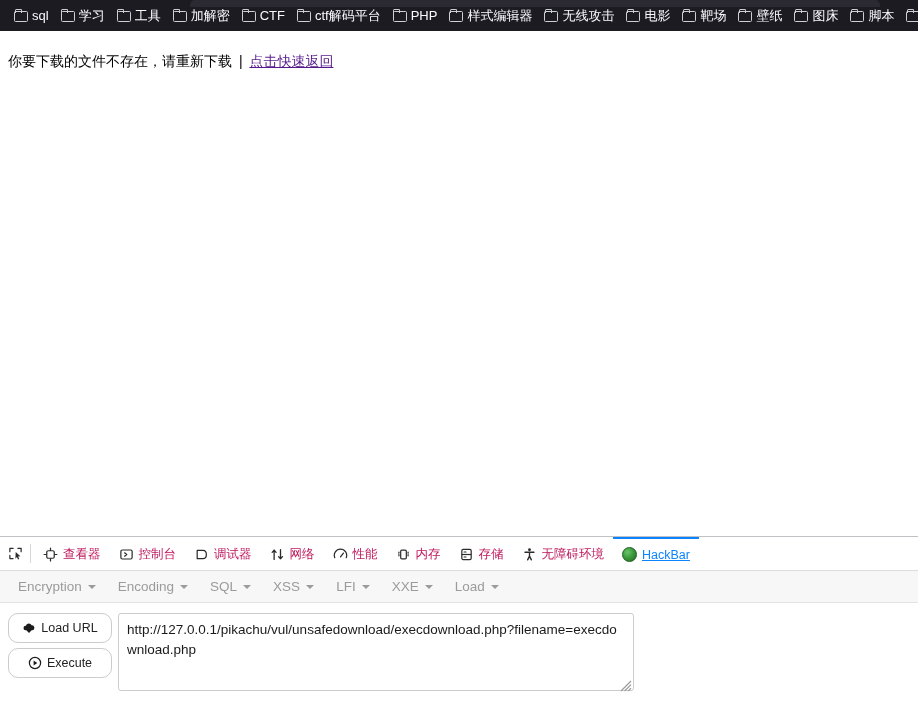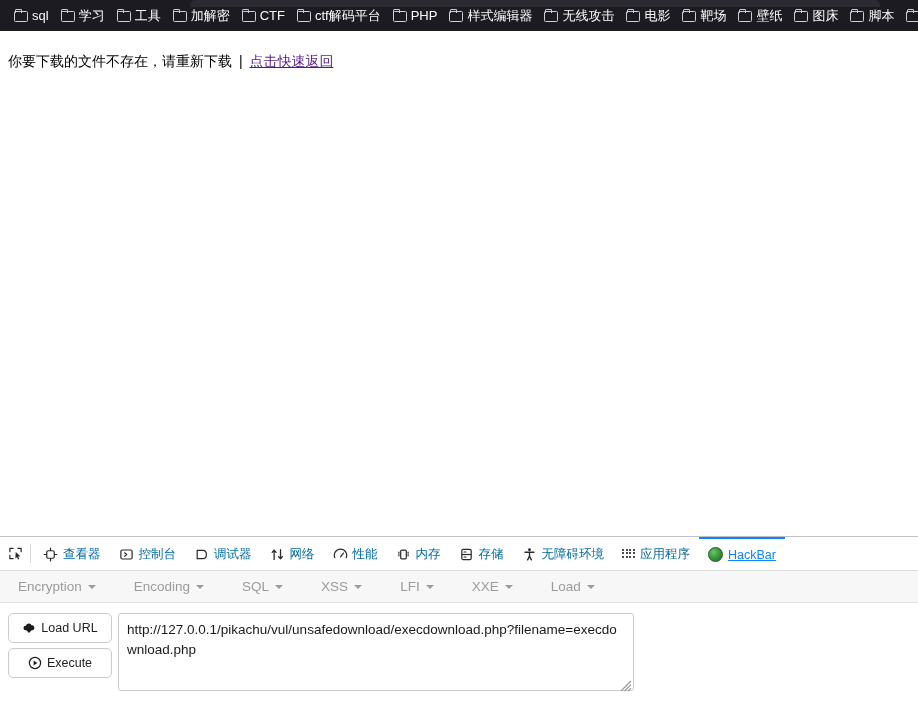--- a/index.html
+++ b/index.html
@@ -117,21 +117,21 @@
     margin: 7px 3px 7px 0;
     background: #d7d7db;
     flex: 0 0 auto;
   }
   .dt-tab {
     display: inline-flex;
     align-items: center;
     gap: 5px;
     padding: 0 9px;
     font-size: 12.5px;
-    color: #0369a1;
+    color: #be185d;
     flex: 0 0 auto;
     border-top: 2px solid transparent;
     cursor: default;
   }
   .dt-tab.active {
     color: #0a84ff;
     border-top: 2px solid #0a84ff;
     text-decoration: underline;
   }
   .dt-tab svg { display: block; }
@@ -164,21 +164,21 @@
     overflow: hidden;
   }
   #hackbar-menubar {
     height: 32px;
     flex: 0 0 32px;
     background: #f7f7f7;
     border-bottom: 1px solid #e2e2e2;
     display: flex;
     align-items: center;
     padding-left: 10px;
-    gap: 20px;
+    gap: 4px;
   }
   .hb-menu {
     font-size: 13.5px;
     color: #9b9b9b;
     padding: 4px 10px 4px 8px;
     cursor: pointer;
     display: inline-flex;
     align-items: center;
     gap: 6px;
     border-radius: 3px;
@@ -200,21 +200,21 @@
   #hb-buttons {
     display: flex;
     flex-direction: column;
     gap: 5px;
     width: 104px;
     flex: 0 0 104px;
   }
   .hb-btn {
     height: 30px;
     border: 1px solid #cccccc;
-    border-radius: 5px;
+    border-radius: 10px;
     background: #ffffff;
     font-size: 12.5px;
     color: #222222;
     display: flex;
     align-items: center;
     justify-content: center;
     gap: 5px;
     cursor: pointer;
     flex: 0 0 30px;
   }
@@ -391,37 +391,20 @@
     </div>
 
     <div class="dt-tab">
       <svg class="dt-ico" viewBox="0 0 16 16">
         <circle cx="8" cy="2.9" r="1.5" fill="#2b2b2b"></circle>
         <path d="M3.2 5.6h9.6M8 5.6v4.1M8 9.7l-2 4M8 9.7l2 4" stroke="#2b2b2b" stroke-width="1.45" fill="none" stroke-linecap="round"></path>
       </svg>
       <span>无障碍环境</span>
     </div>
 
-    <div class="dt-tab">
-      <span class="grid-ico">
-        <i></i>
-          <i></i>
-          <i></i>
-          <i></i>
-          <i></i>
-          <i></i>
-          <i></i>
-          <i></i>
-          <i></i>
-          <i></i>
-          <i></i>
-          <i></i>
-      </span>
-      <span>应用程序</span>
-    </div>
 
     <div class="dt-tab active">
       <span class="hackbar-ico"></span>
       <span>HackBar</span>
     </div>
 
   </div>
 
   <div id="hackbar-panel">
 

